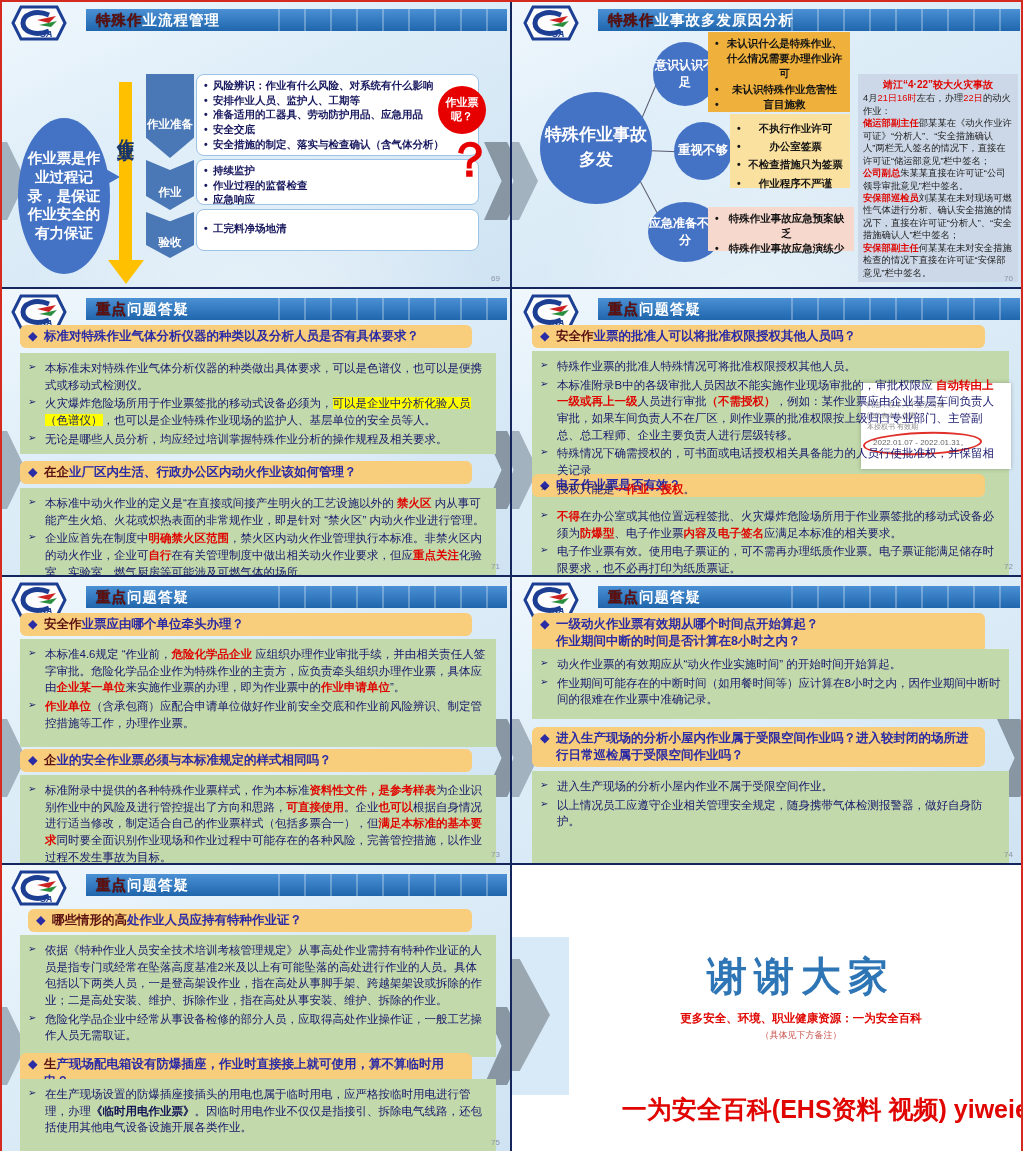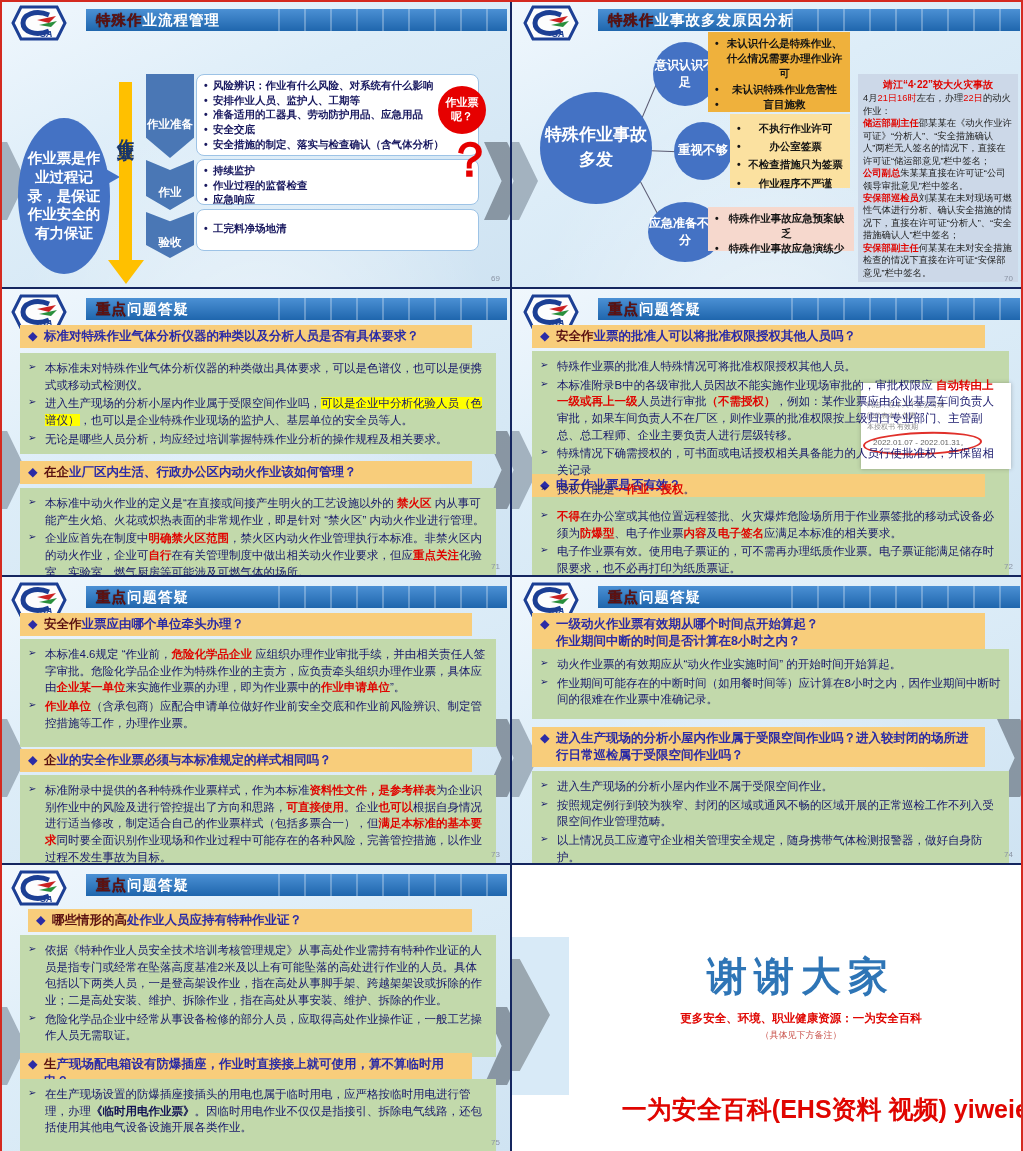--- a/index.html
+++ b/index.html
@@ -21,21 +21,21 @@
         letter-spacing:1px;z-index:2;white-space:nowrap;}
   .htitle .tem{color:#5e1212;text-shadow:0 0 1px #2a0505;}
   
   .chevL{position:absolute;left:-16px;top:142px;width:42px;height:78px;background:#93a2b0;opacity:.8;
         clip-path:polygon(0 0,55% 0,100% 50%,55% 100%,0 100%,42% 50%);}
   .chevR{position:absolute;right:-16px;top:142px;width:42px;height:78px;background:#76828e;opacity:.8;
         clip-path:polygon(0 0,55% 0,100% 50%,55% 100%,0 100%,42% 50%);}
   .pg{position:absolute;right:10px;bottom:4px;font-size:8px;color:#8a93a3;}
   
   .qbar{position:absolute;background:#f8cd7b;padding:3px 8px 3px 24px;font-size:12.5px;
-        font-weight:bold;color:#2b2ba6;line-height:1.35;}
+        font-weight:bold;color:#2b2ba6;line-height:1.35;border-radius:6px;}
   .qbar::before{content:"◆";position:absolute;left:8px;color:#2b2ba6;}
   .abox{position:absolute;background:#c2d9ab;padding:5px 8px;}
   .abox ul{margin:0;padding:0;}
   .abox li{list-style:none;position:relative;padding-left:17px;font-size:11.5px;line-height:1.45;
         color:#17176b;margin:2px 0;}
   .abox li::before{content:"➢";position:absolute;left:0;top:0;font-size:10px;color:#17176b;}
   .seg-n{}
   .seg-b{font-weight:bold;color:#0f0f52;}
   .seg-r{color:#e00500;}
   .seg-rb{color:#e00500;font-weight:bold;}
@@ -218,21 +218,21 @@
       <text x="29" y="32" font-size="9" fill="#1c3f94" font-style="italic" font-weight="bold">SA</text>
     </svg>
     <div class="hbar"></div>
     <div class="htitle"><span class="tem">重点</span><span>问题答疑</span></div>
     <div class="chevL"></div>
     <div class="chevR"></div>
     <div class="qbar" style="left:20px;right:38px;top:36px"><span class="seg-q">标准对特殊作业气体分析仪器的种类以及分析人员是否有具体要求？</span></div>
     <div class="abox" style="left:20px;right:14px;top:64px;min-height:78px">
       <ul>
         <li><span class="seg-n">本标准未对特殊作业气体分析仪器的种类做出具体要求，可以是色谱仪，也可以是便携式或移动式检测仪。</span></li>
-        <li><span class="seg-n">进入生产现场的分析小屋内作业属于受限空间作业吗，</span><span class="seg-hl">可以是企业中分析化验人员（色谱仪）</span><span class="seg-n">，也可以是企业特殊作业现场的监护人、基层单位的安全员等人。</span></li>
+        <li><span class="seg-n">火灾爆炸危险场所用于作业票签批的移动式设备必须为，</span><span class="seg-hl">可以是企业中分析化验人员（色谱仪）</span><span class="seg-n">，也可以是企业特殊作业现场的监护人、基层单位的安全员等人。</span></li>
         <li><span class="seg-n">无论是哪些人员分析，均应经过培训掌握特殊作业分析的操作规程及相关要求。</span></li>
       </ul>
     </div>
     <div class="qbar" style="left:20px;right:38px;top:172px"><span class="seg-qe">在企</span><span class="seg-q">业厂区内生活、行政办公区内动火作业该如何管理？</span></div>
     <div class="abox" style="left:20px;right:14px;top:199px;min-height:80px">
       <ul>
         <li><span class="seg-n">本标准中动火作业的定义是“在直接或间接产生明火的工艺设施以外的 </span><span class="seg-rb">禁火区</span><span class="seg-n"> 内从事可能产生火焰、火花或炽热表面的非常规作业，即是针对 “禁火区” 内动火作业进行管理。</span></li>
         <li><span class="seg-n">企业应首先在制度中</span><span class="seg-rb">明确禁火区范围</span><span class="seg-n">，禁火区内动火作业管理执行本标准。非禁火区内的动火作业，企业可</span><span class="seg-rb">自行</span><span class="seg-n">在有关管理制度中做出相关动火作业要求，但应</span><span class="seg-rb">重点关注</span><span class="seg-n">化验室、实验室、燃气厨房等可能涉及可燃气体的场所。</span></li>
       </ul>
     </div>
@@ -322,21 +322,20 @@
     <div class="abox" style="left:20px;right:14px;top:72px;min-height:60px">
       <ul>
         <li><span class="seg-n">动火作业票的有效期应从“动火作业实施时间” 的开始时间开始算起。</span></li>
         <li><span class="seg-n">作业期间可能存在的中断时间（如用餐时间等）应计算在8小时之内，因作业期间中断时间的很难在作业票中准确记录。</span></li>
       </ul>
     </div>
     <div class="qbar" style="left:20px;right:38px;top:150px"><span class="seg-q">进入生产现场的分析小屋内作业属于受限空间作业吗？进入较封闭的场所进行日常巡检属于受限空间作业吗？</span></div>
     <div class="abox" style="left:20px;right:14px;top:194px;min-height:82px">
       <ul>
         <li><span class="seg-n">进入生产现场的分析小屋内作业不属于受限空间作业。</span></li>
-        <li><span class="seg-n">按照规定例行到较为狭窄、封闭的区域或通风不畅的区域开展的正常巡检工作不列入受限空间作业管理范畴。</span></li>
         <li><span class="seg-n">以上情况员工应遵守企业相关管理安全规定，随身携带气体检测报警器，做好自身防护。</span></li>
       </ul>
     </div>
     <div class="pg">74</div>
   </div>
 
   <div class="s" style="left:0;top:865px;width:510px;height:286px">
     <div class="curve"></div>
     <svg class="logo" viewBox="0 0 56 36">
       <polygon points="10,2 46,2 54,18 46,34 10,34 2,18" fill="#fdfdfd" stroke="#1c3f94" stroke-width="3"></polygon>

